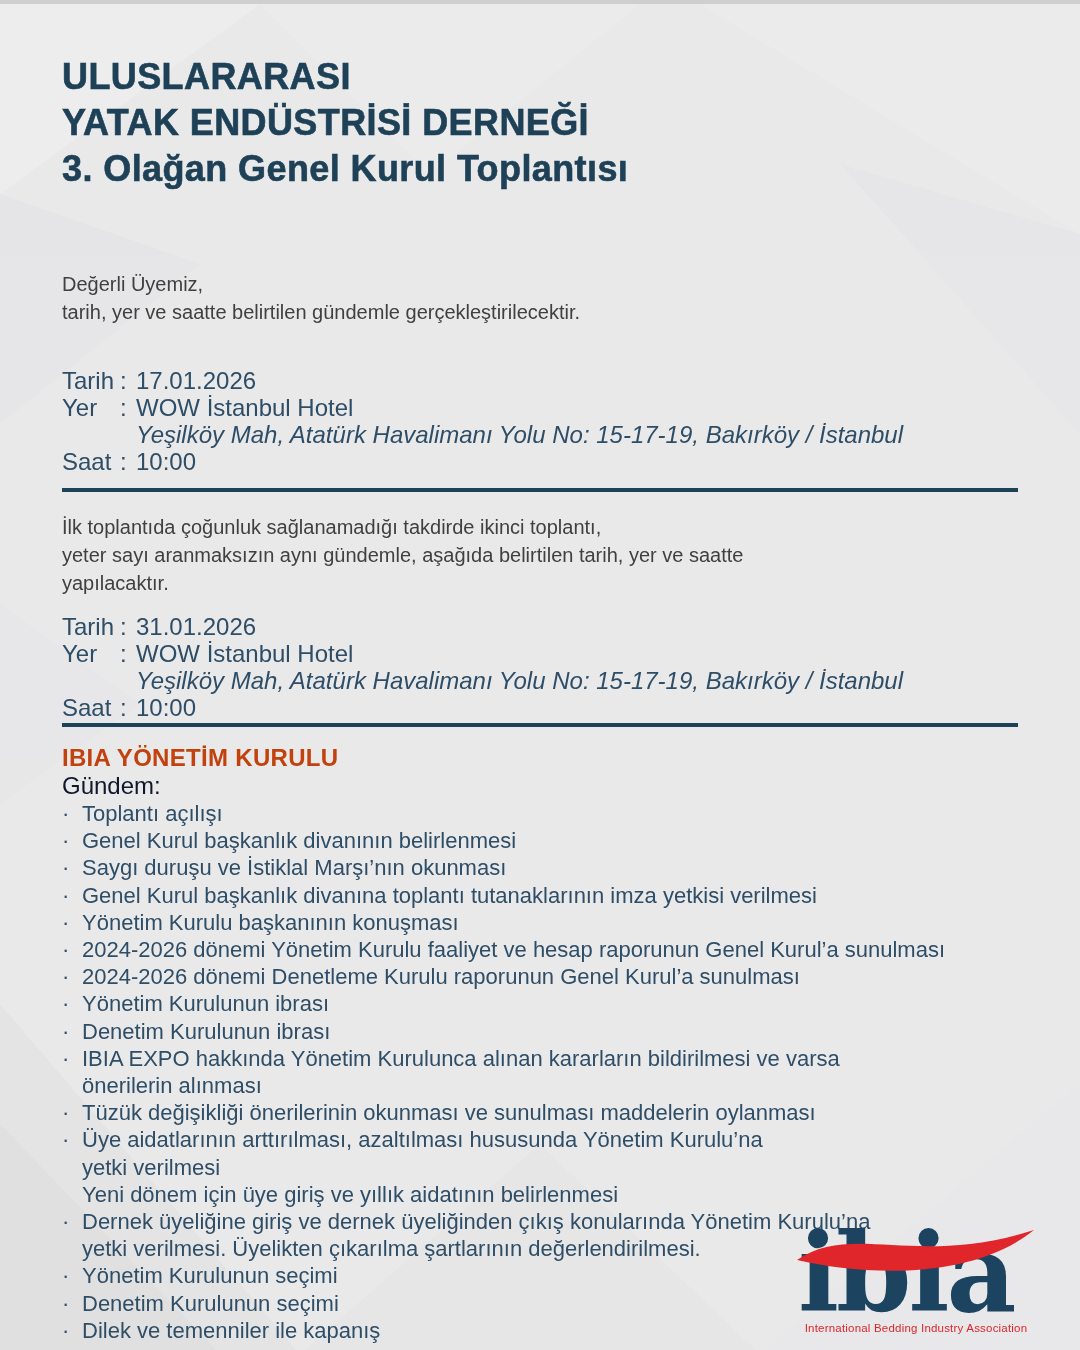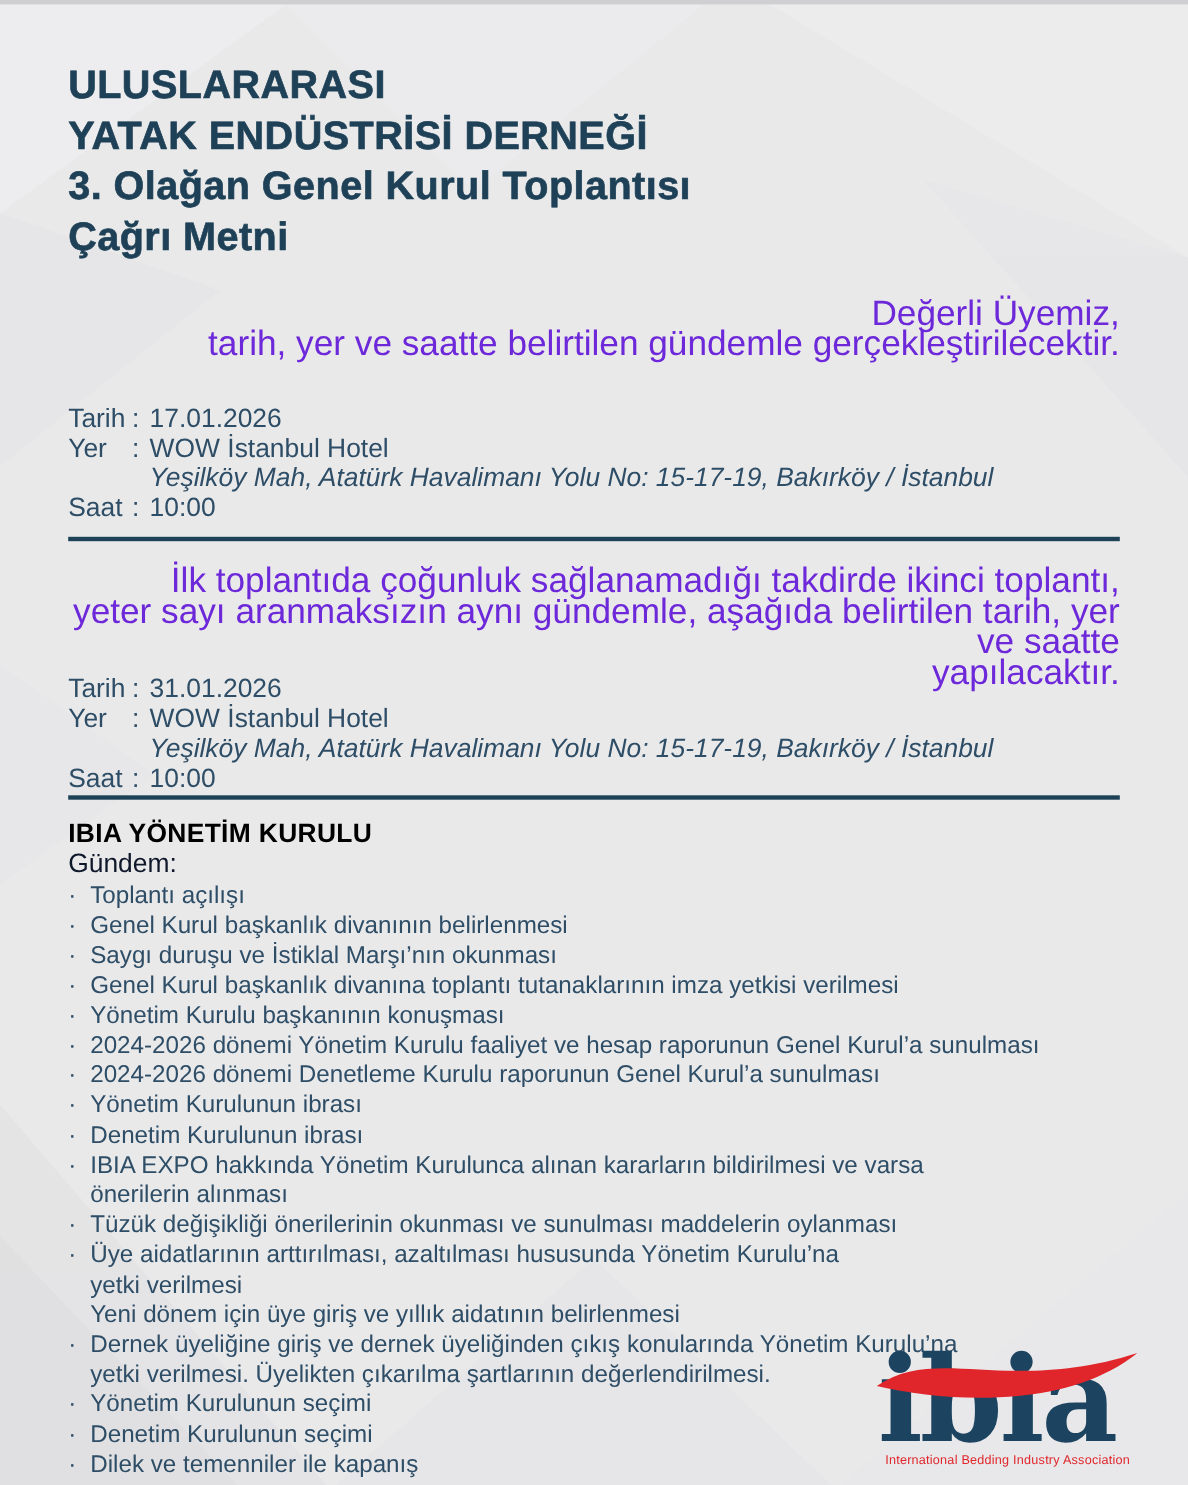--- a/index.html
+++ b/index.html
@@ -13,41 +13,41 @@
 
   
   .doc-title{
     top:50px;
     font-size:36px;line-height:46px;font-weight:bold;
     color:#1e4157;letter-spacing:0.4px;
     -webkit-text-stroke:0.6px #1e4157;
   }
 
   
-  .paragraph{font-size:32px;line-height:28px;color:#6d28d9;text-align:right;}
+  .paragraph{font-size:20px;line-height:28px;color:#404040;}
   .intro{top:266px;}
   .notice{top:509px;}
 
   
   .details{font-size:24px;line-height:27px;color:#2e4d66;}
   .details-1{top:363px;}
   .details-2{top:609px;}
   .details-row{display:grid;grid-template-columns:58px 16px 1fr;}
   .details-label{}
   .details-colon{text-align:left;}
   .details-addr{grid-column:3;font-style:italic;}
 
   
   .divider{position:absolute;left:62px;width:956px;height:4px;background:#1d4156;}
   .divider-1{top:484px;}
   .divider-2{top:719px;}
 
   
   .agenda{top:740px;}
-  .agenda-heading{font-size:24px;font-weight:bold;color:#000000;line-height:28px;letter-spacing:0.3px;}
+  .agenda-heading{font-size:24px;font-weight:bold;color:#c2410c;line-height:28px;letter-spacing:0.3px;}
   .agenda-subheading{font-size:24px;line-height:27px;color:#0f172a;}
   .agenda-list{margin-top:1px;}
   .agenda-item{display:grid;grid-template-columns:20px 1fr;font-size:22px;line-height:27.2px;color:#2e4d66;}
   .bullet{font-size:22px;line-height:27.2px;color:#2e4d66;}
   .item-line{}
 
   
   .logo{position:absolute;left:798px;top:1190px;width:236px;height:135px;}
   .logo-wordmark{
     position:absolute;left:0;top:25px;width:236px;text-align:left;
@@ -77,21 +77,20 @@
       <polygon points="0,1120 220,1350 0,1350" fill="#d9d9db"></polygon>
       <polygon points="300,1350 760,1350 540,1140" fill="#e4e4e6"></polygon>
       <polygon points="760,1350 1080,1350 1080,1080" fill="#e7e7e9"></polygon>
     </g>
   </svg>
 
   <div class="content-block doc-title">
     <div>ULUSLARARASI</div>
     <div>YATAK ENDÜSTRİSİ DERNEĞİ</div>
     <div>3. Olağan Genel Kurul Toplantısı</div>
-    <div>Çağrı Metni</div>
   </div>
 
   <div class="content-block paragraph intro">
     <div>Değerli Üyemiz,</div>
     <div>tarih, yer ve saatte belirtilen gündemle gerçekleştirilecektir.</div>
   </div>
 
   <div class="content-block details details-1">
     <div class="details-row">
       <span class="details-label">Tarih</span>

